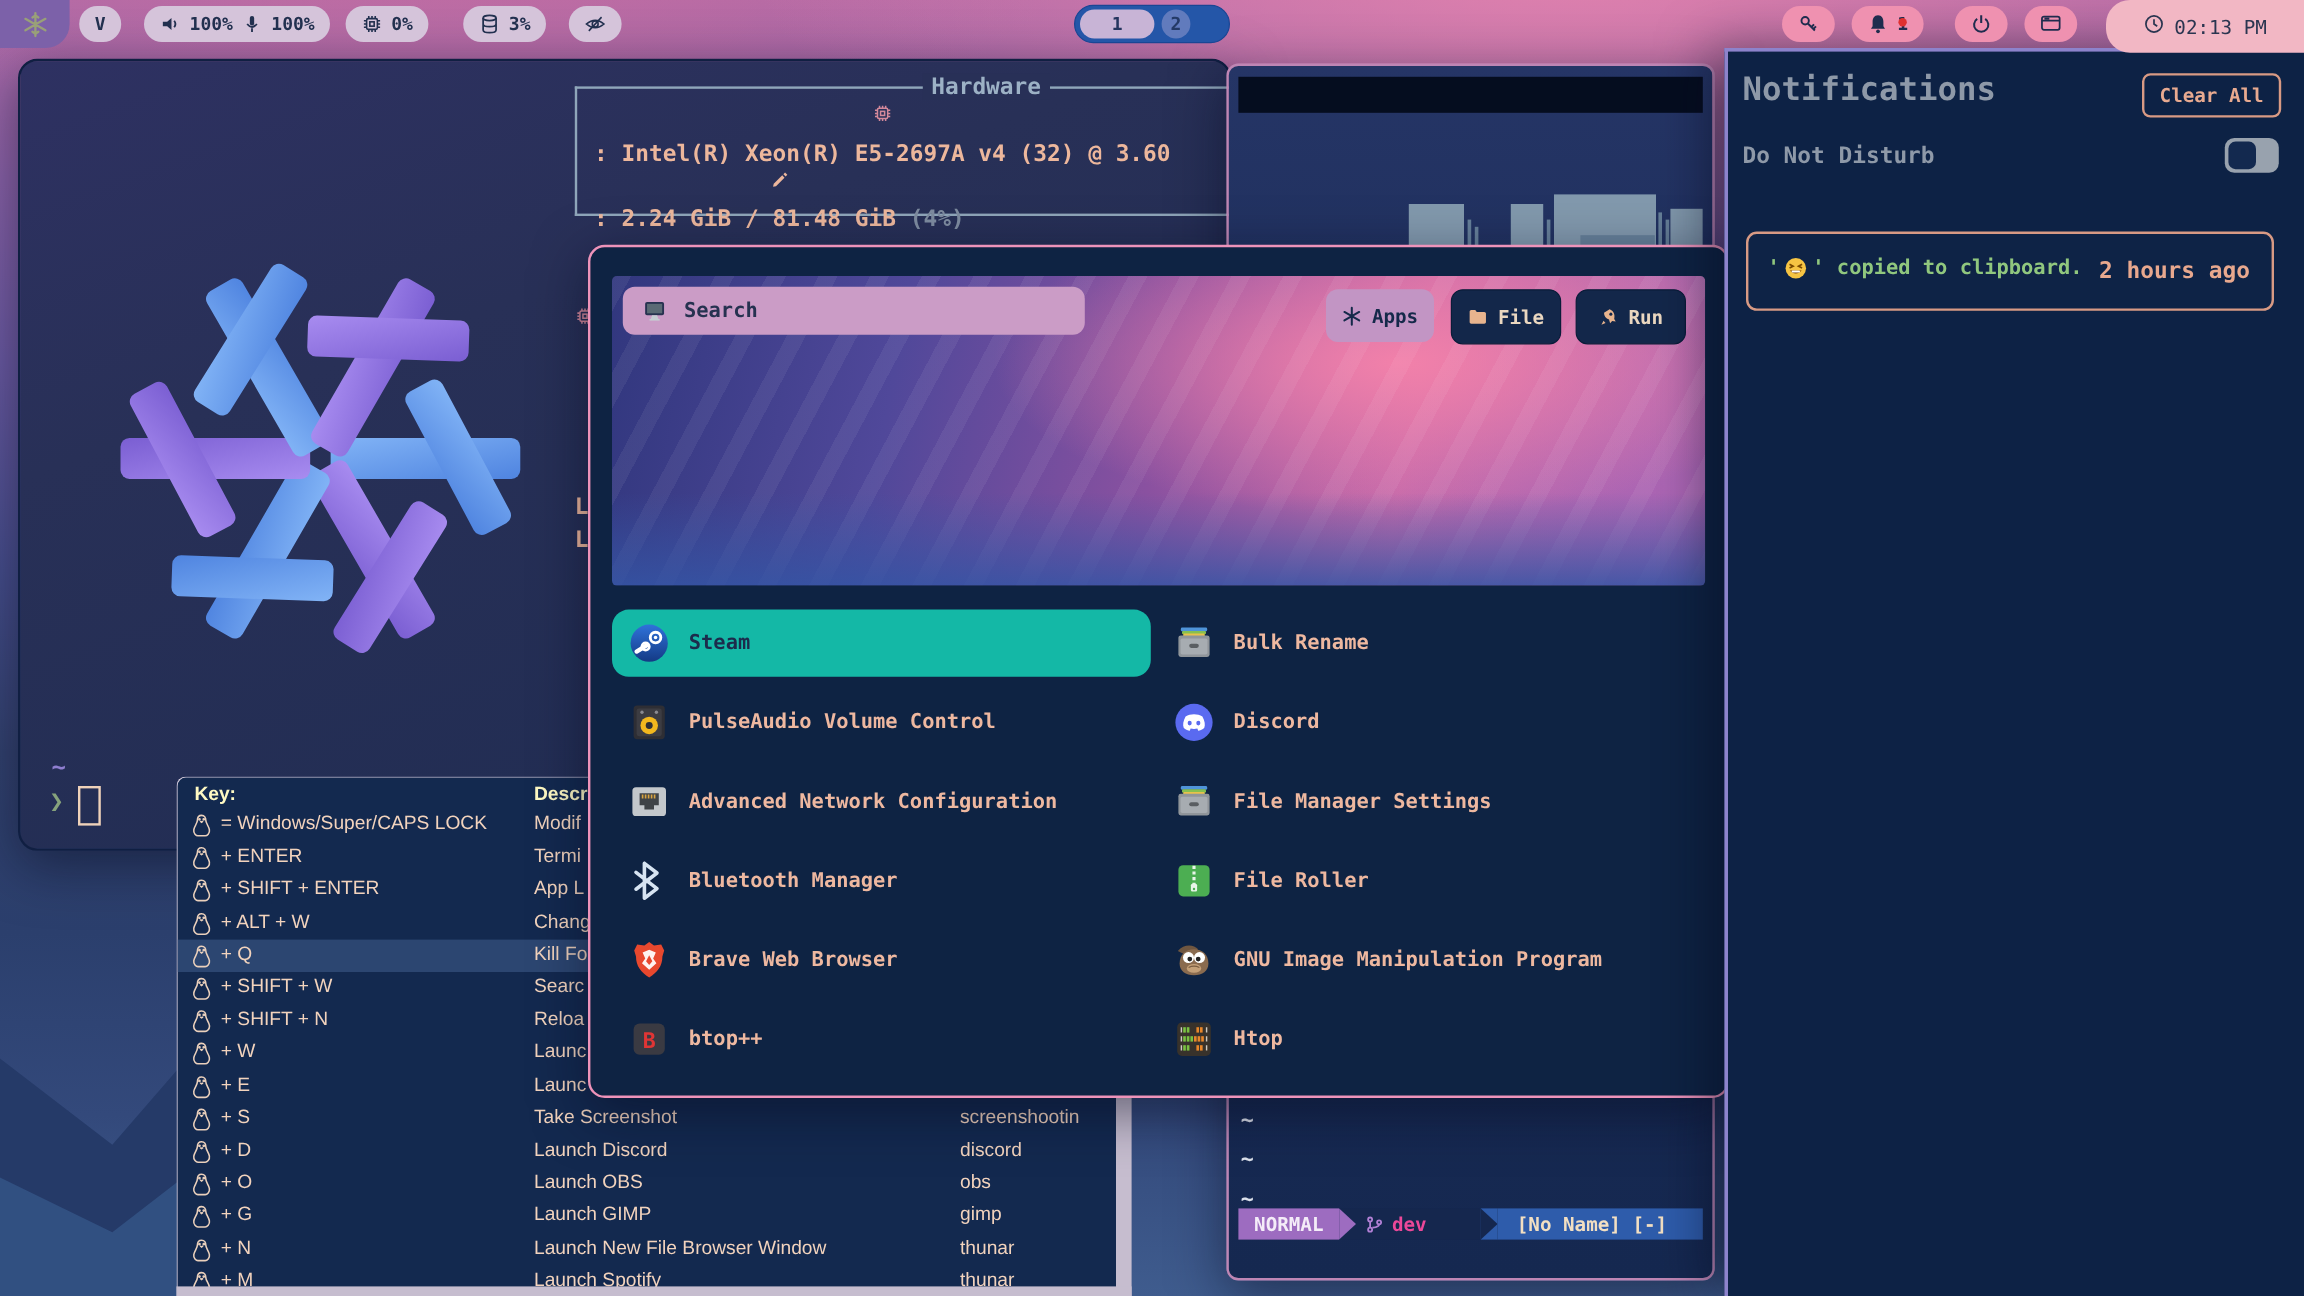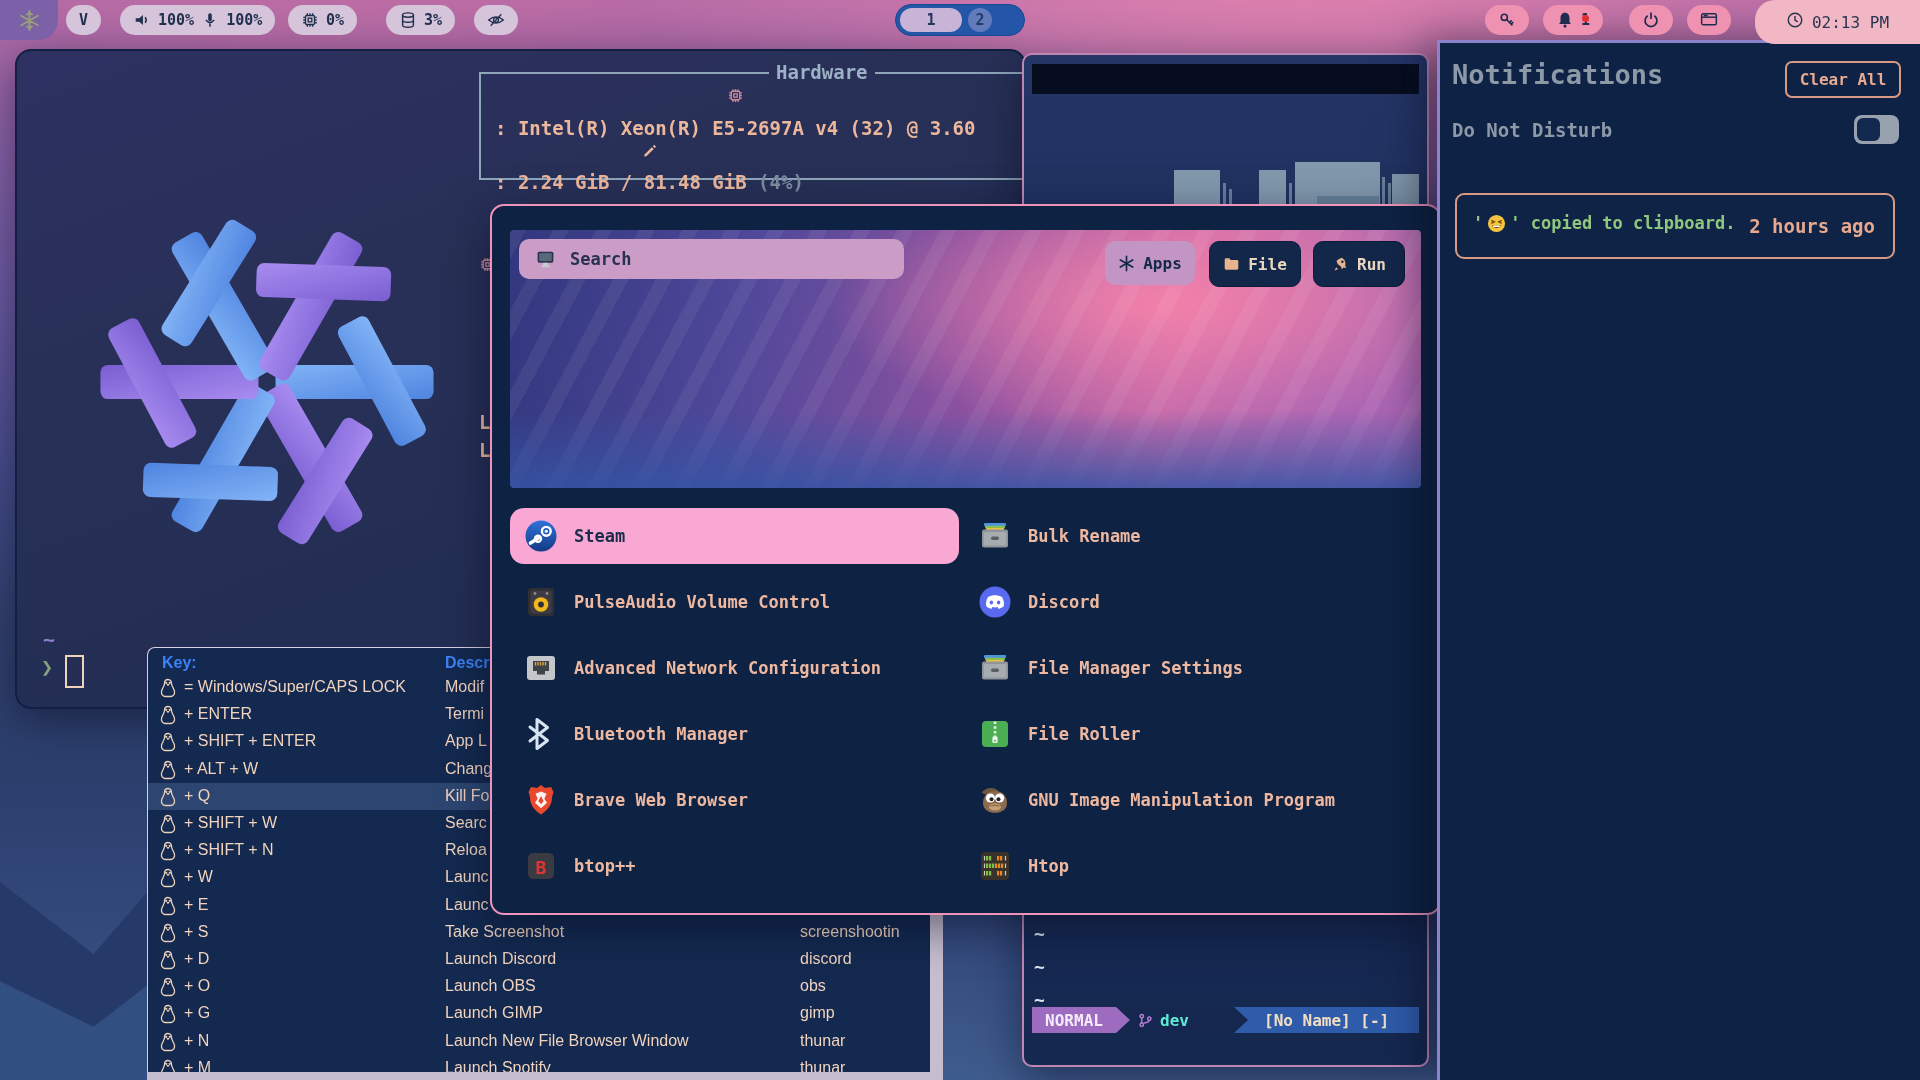--- a/index.html
+++ b/index.html
@@ -39,41 +39,41 @@
   #prompt-chev{left:24px;top:604px;color:#86a27c;font-size:20px;font-weight:bold;}
   #prompt-cursor{left:48px;top:604px;width:15px;height:29px;border:2px solid #efd2ba;}
 
   
   #kb-win{left:147px;top:647px;width:783px;height:433px;background:#13294f;
     border-left:1px solid #d8cfe0;border-top:1px solid #d8cfe0;border-radius:8px 0 0 0;
     font-family:"Liberation Sans",sans-serif;overflow:hidden;}
   .kb-row{left:0;width:783px;height:27px;}
   .kb-row.hl{background:#2c4671;}
   .kb-cell{position:absolute;top:4px;color:#f2d3bd;font-size:16px;white-space:pre;}
-  .kb-head{font-weight:bold;color:#3b82f6;}
+  .kb-head{font-weight:bold;color:#fef9c3;}
   .kb-icon{position:absolute;left:11px;top:4px;width:18px;height:20px;}
   .kb-key{left:36px;} .kb-desc{left:297px;} .kb-cmd{left:652px;}
   #kb-vscroll{left:930px;top:647px;width:13px;height:433px;background:#c6bdcf;}
   #kb-hscroll{left:147px;top:1072px;width:796px;height:8px;background:#c6bdcf;}
 
   
   #term-right{left:1022px;top:53px;width:403px;height:1010px;border-radius:10px;
     border:2px solid #bf86b4;
     background:linear-gradient(to bottom,#253566 0%,#1b2c57 40%,#152850 100%);}
   #tr-titlebar{left:8px;top:9px;width:387px;height:30px;background:#050d1f;}
   #pipes{left:8px;top:100px;width:387px;height:104px;overflow:hidden;}
   .pipe{position:absolute;background:#8299ad;}
   .pipe.dk{background:#67819a;}
   .vtilde{left:10px;color:#dde2ec;font-size:18px;font-weight:bold;}
   #statusline{left:8px;top:952px;width:387px;height:26px;display:flex;align-items:stretch;
     font-size:16px;font-weight:bold;}
   #seg-mode{width:84px;background:#9d6cc0;color:#f4ecf8;display:flex;align-items:center;justify-content:center;}
   #tri1{width:0;height:0;border-top:13px solid transparent;border-bottom:13px solid transparent;
     border-left:14px solid #9d6cc0;background:#15274e;}
-  #seg-git{width:96px;background:#15274e;color:#5eead4;display:flex;align-items:center;gap:7px;padding-left:8px;}
+  #seg-git{width:96px;background:#15274e;color:#ec4899;display:flex;align-items:center;gap:7px;padding-left:8px;}
   #tri2{width:0;height:0;border-top:13px solid transparent;border-bottom:13px solid transparent;
     border-left:14px solid #15274e;background:#2e5cab;}
   #seg-file{flex:1;background:#2e5cab;color:#f2dfc2;display:flex;align-items:center;padding-left:16px;}
 
   
   #launcher{left:490px;top:204px;width:947px;height:707px;border-radius:14px;
     border:2px solid #ee93ba;background:#0e2343;}
   #banner{left:18px;top:24px;width:911px;height:258px;border-radius:4px;
     background:
       linear-gradient(to top, rgba(52,84,164,.85) 0%, rgba(52,84,164,0) 30%),
@@ -86,21 +86,21 @@
     color:#263250;font-size:17px;font-weight:bold;}
   .tab{top:35px;width:90px;height:44px;border-radius:10px;display:flex;align-items:center;
     justify-content:center;gap:8px;font-size:16px;font-weight:bold;}
   .tab.active{background:#c295c4;color:#15294a;}
   .tab.idle{background:#13274a;border:1px solid #0a1c39;color:#ead7c0;}
   .tab .ticon{width:17px;height:17px;display:inline-flex;}
   .tab.idle .ticon{color:#e8b48e;}
   .app-row{position:absolute;height:56px;border-radius:14px;display:flex;align-items:center;}
   .app-row .aicon{position:absolute;left:14px;top:11px;width:34px;height:34px;}
   .app-row .albl{position:absolute;left:64px;color:#eeb8a0;font-size:17px;font-weight:bold;white-space:pre;}
-  .app-row.sel{background:#f9a8d4;}
+  .app-row.sel{background:#14b8a6;}
   .app-row.sel .albl{color:#1c2b4c;}
 
   
   #notif{left:1437px;top:40px;width:483px;height:1040px;background:#0d2245;
     border-left:3px solid #8d83cc;border-top:3px solid #8d83cc;box-sizing:border-box;
     box-shadow:-14px 0 40px rgba(5,10,30,.5);}
   #notif-title{left:12px;top:16px;color:#8e99a8;font-size:27px;font-weight:bold;}
   #clear-all{left:345px;top:18px;width:112px;height:33px;border:2px solid #d89a84;border-radius:7px;
     color:#e8aa90;font-size:16px;font-weight:bold;display:flex;align-items:center;justify-content:center;
     background:transparent;}

